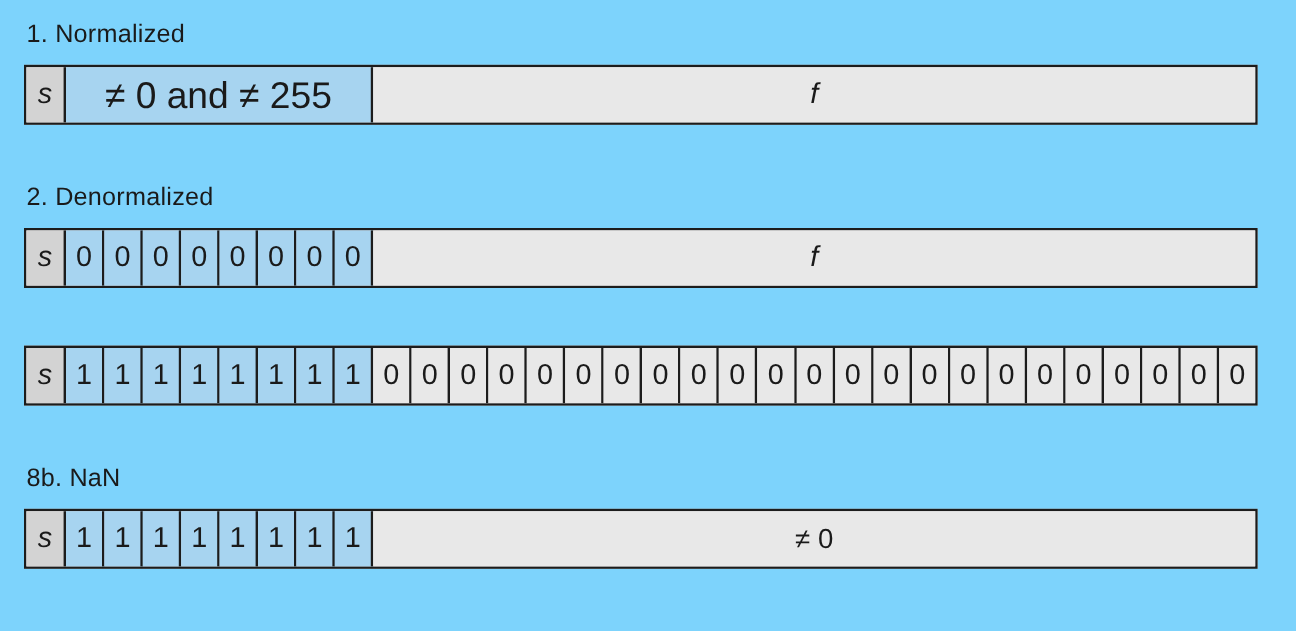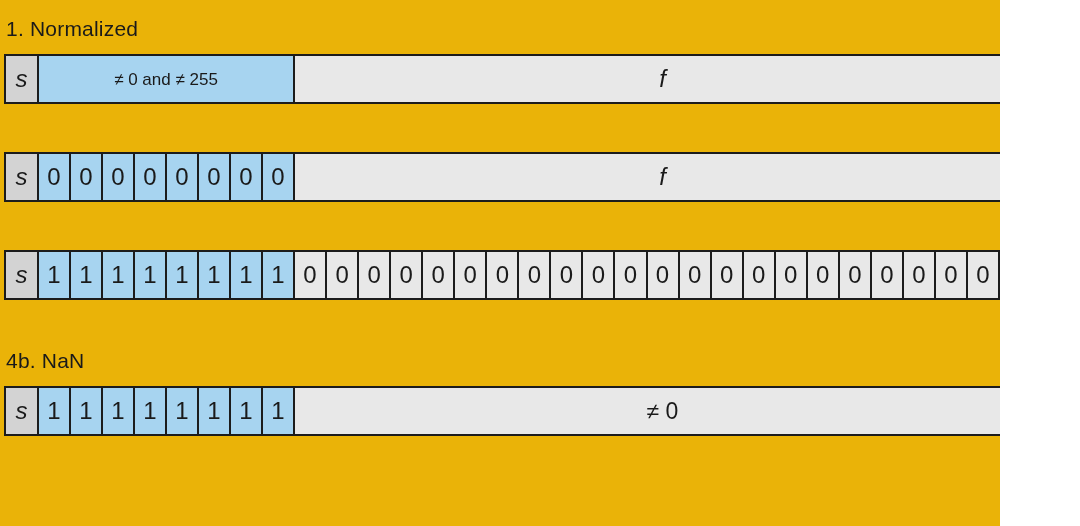--- a/index.html
+++ b/index.html
@@ -3,25 +3,25 @@
 <meta charset="utf-8">
 <style>
   html, body {
     margin: 0;
     padding: 0;
     background: #ffffff;
     font-family: "Liberation Sans", "DejaVu Sans", sans-serif;
     color: #1a1a1a;
   }
   .figure {
-    width: 1000px;
+    width: 1080px;
     height: 526px;
     box-sizing: border-box;
-    padding: 16px 0 0 4px;
-    background: #eab308;
+    padding: 16px 0 0 20px;
+    background: #7dd3fc;
     overflow: hidden;
   }
   .row { margin-bottom: 48px; }
   .row:last-child { margin-bottom: 0; }
   .row-label {
     font-size: 21px;
     line-height: 26px;
     margin-bottom: 12px;
     margin-left: 2px;
     color: #1a1a1a;
@@ -46,40 +46,41 @@
     overflow: hidden;
   }
   .cell:last-child { border-right: none; }
   .sign {
     flex: 0 0 33px;
     background: var(--sign-color, #d3d3d3);
     font-style: italic;
     font-family: "Liberation Sans", "DejaVu Sans", sans-serif;
   }
   .exp-bit   { flex: 0 0 32px; background: var(--exp-color, #a7d4f0); }
-  .exp-merged{ flex: 0 0 256px; background: var(--exp-color, #a7d4f0); font-size: 17px; }
+  .exp-merged{ flex: 0 0 256px; background: var(--exp-color, #a7d4f0); font-size: 31px; }
   .frac-bit  { flex: 1 1 0;   background: var(--frac-color, #e8e8e8); }
   .frac-merged{ flex: 1 1 0;  background: var(--frac-color, #e8e8e8); font-size: 23px; }
   .italic { font-style: italic; font-size: 24px; }
 </style>
 </head>
 <body>
 
 <div class="figure">
 
   <section class="row">
     <div class="row-label">1. Normalized</div>
     <div class="bar">
         <div class="cell sign">s</div>
         <div class="cell exp-merged">≠ 0 and ≠ 255</div>
         <div class="cell frac-merged italic">f</div>
       </div>
   </section>
 
   <section class="row">
+    <div class="row-label">2. Denormalized</div>
     <div class="bar">
         <div class="cell sign">s</div>
         <div class="cell exp-bit">0</div>
         <div class="cell exp-bit">0</div>
         <div class="cell exp-bit">0</div>
         <div class="cell exp-bit">0</div>
         <div class="cell exp-bit">0</div>
         <div class="cell exp-bit">0</div>
         <div class="cell exp-bit">0</div>
         <div class="cell exp-bit">0</div>
@@ -118,21 +119,21 @@
         <div class="cell frac-bit">0</div>
         <div class="cell frac-bit">0</div>
         <div class="cell frac-bit">0</div>
         <div class="cell frac-bit">0</div>
         <div class="cell frac-bit">0</div>
         <div class="cell frac-bit">0</div>
       </div>
   </section>
 
   <section class="row">
-    <div class="row-label">4b. NaN</div>
+    <div class="row-label">8b. NaN</div>
     <div class="bar">
         <div class="cell sign">s</div>
         <div class="cell exp-bit">1</div>
         <div class="cell exp-bit">1</div>
         <div class="cell exp-bit">1</div>
         <div class="cell exp-bit">1</div>
         <div class="cell exp-bit">1</div>
         <div class="cell exp-bit">1</div>
         <div class="cell exp-bit">1</div>
         <div class="cell exp-bit">1</div>

